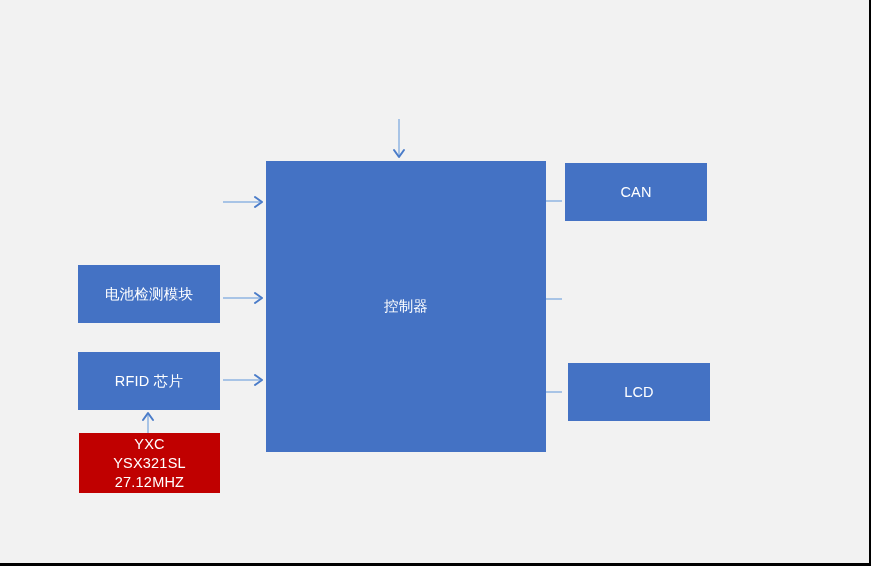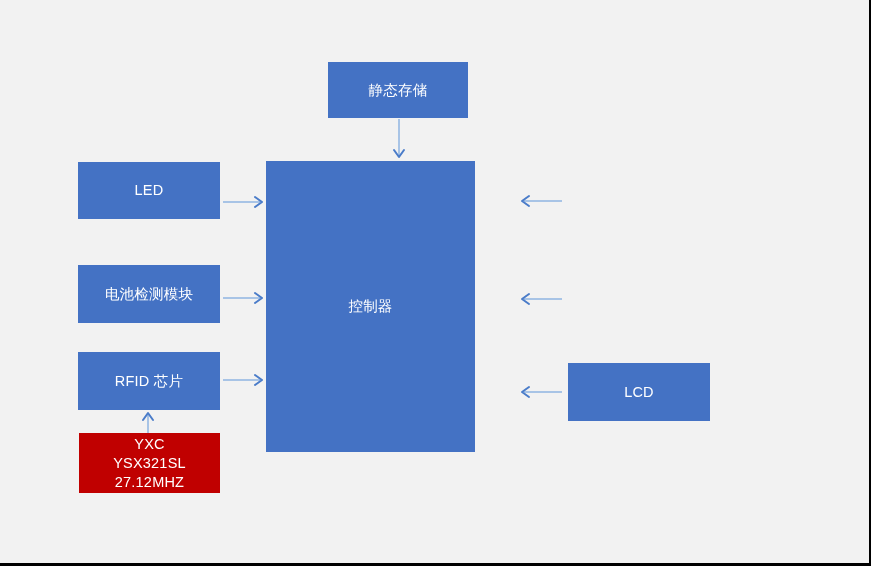--- a/index.html
+++ b/index.html
@@ -37,21 +37,21 @@
     font-size: 14.5px;
     line-height: 19px;
     white-space: pre-line;
     letter-spacing: 0.2px;
   }
   .node.crystal {
     background: var(--crystal-fill, #c00000);
   }
   
   .n-static     { left: 328px; top: 62px;  width: 140px; height: 56px; }
-  .n-controller { left: 266px; top: 161px; width: 209px; height: 291px; }
+  .n-controller { left: 266px; top: 161px; width: 280px; height: 291px; }
   .n-led        { left: 78px;  top: 162px; width: 142px; height: 57px; }
   .n-battery    { left: 78px;  top: 265px; width: 142px; height: 58px; }
   .n-rfid       { left: 78px;  top: 352px; width: 142px; height: 58px; }
   .n-crystal    { left: 79px;  top: 433px; width: 141px; height: 60px; }
   .n-can        { left: 565px; top: 163px; width: 142px; height: 58px; }
   .n-rtc        { left: 565px; top: 265px; width: 142px; height: 58px; }
   .n-lcd        { left: 568px; top: 363px; width: 142px; height: 58px; }
 
   .edge-line {
     stroke: var(--arrow-line, #a8c4e6);
@@ -107,45 +107,42 @@
       <line class="edge-line" x1="562" y1="299" x2="524" y2="299"></line>
       <polyline class="edge-head" points="529,294 522,299 529,304"></polyline>
     </g>
 
     <g>
       <line class="edge-line" x1="562" y1="392" x2="524" y2="392"></line>
       <polyline class="edge-head" points="529,387 522,392 529,397"></polyline>
     </g>
   </svg>
 
-  <div class="node n-static">
-    <span>静态存储</span>
-  </div>
 
   <div class="node n-controller">
     <span>控制器</span>
   </div>
 
-  <div class="node n-led">
-    <span>LED</span>
-  </div>
 
   <div class="node n-battery">
     <span>电池检测模块</span>
   </div>
 
   <div class="node n-rfid">
     <span>RFID 芯片</span>
   </div>
 
   <div class="node crystal n-crystal">
     <span>YXC
 YSX321SL
 27.12MHZ</span>
   </div>
 
+  <div class="node n-can">
+    <span>CAN</span>
+  </div>
 
 
   <div class="node n-lcd">
     <span>LCD</span>
   </div>
 
 </div>
 
 </body></html>

